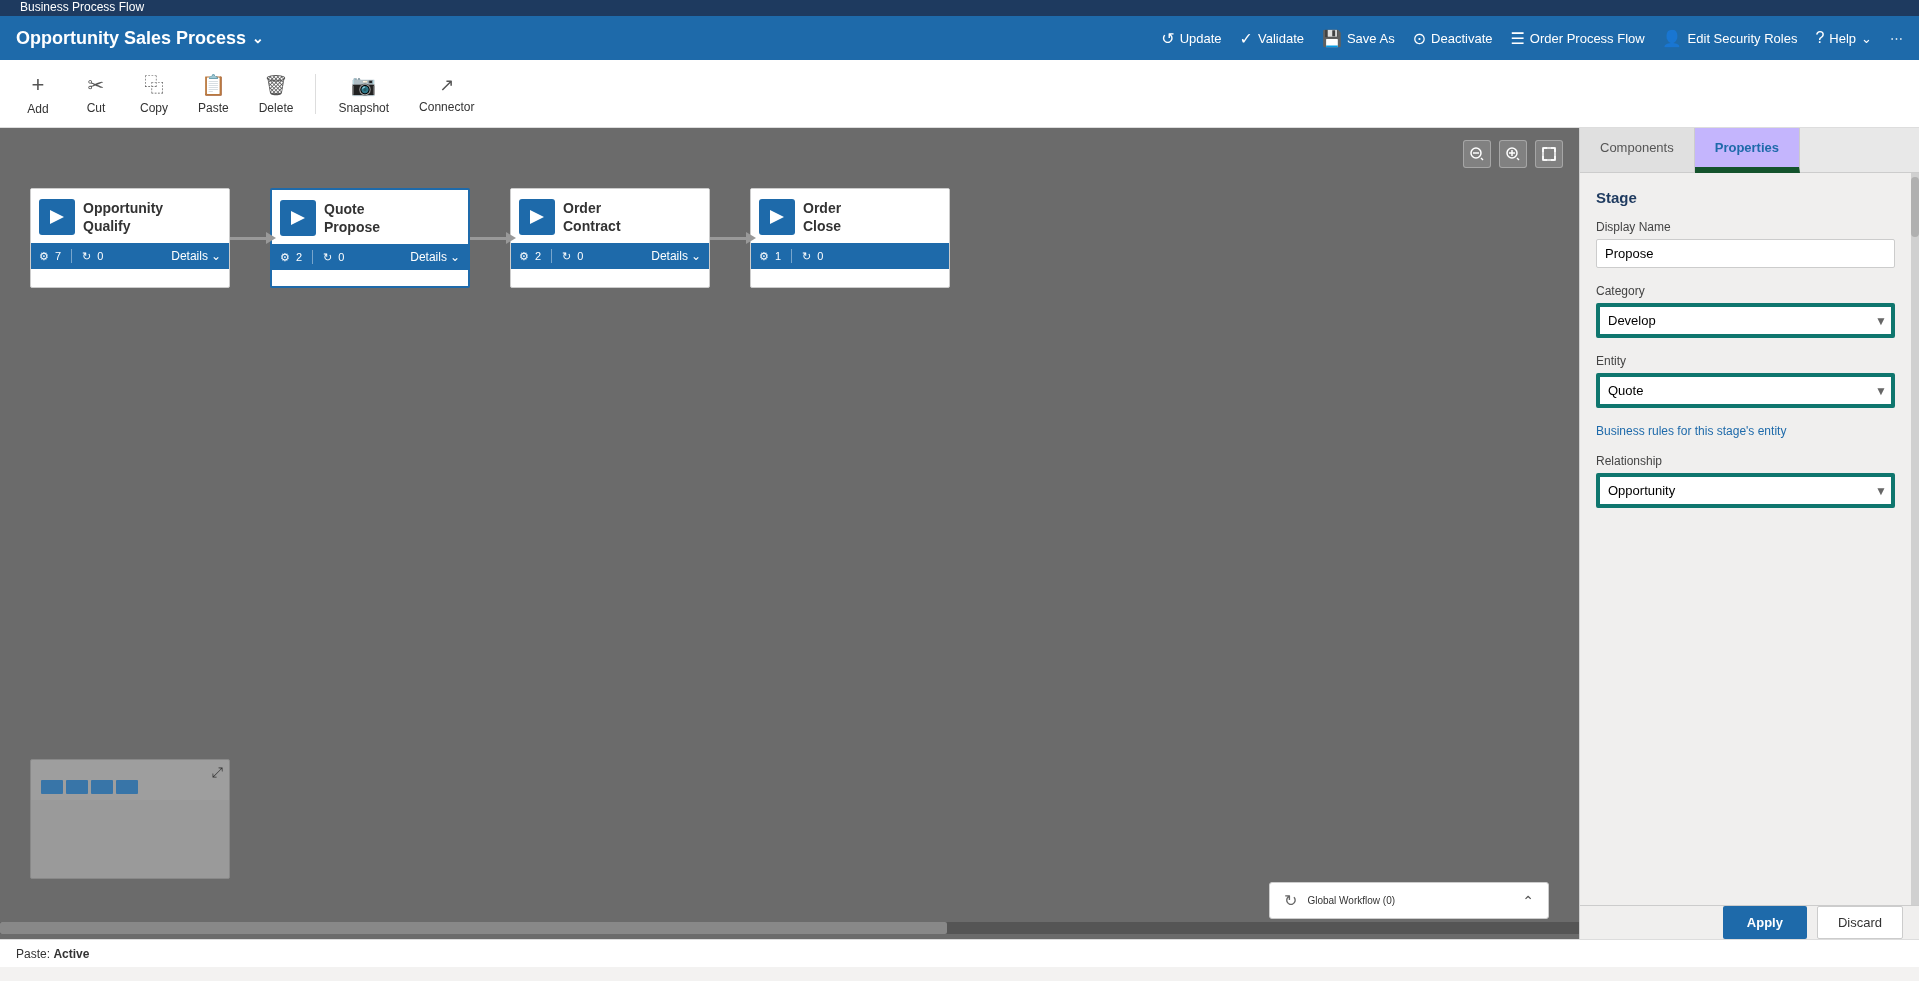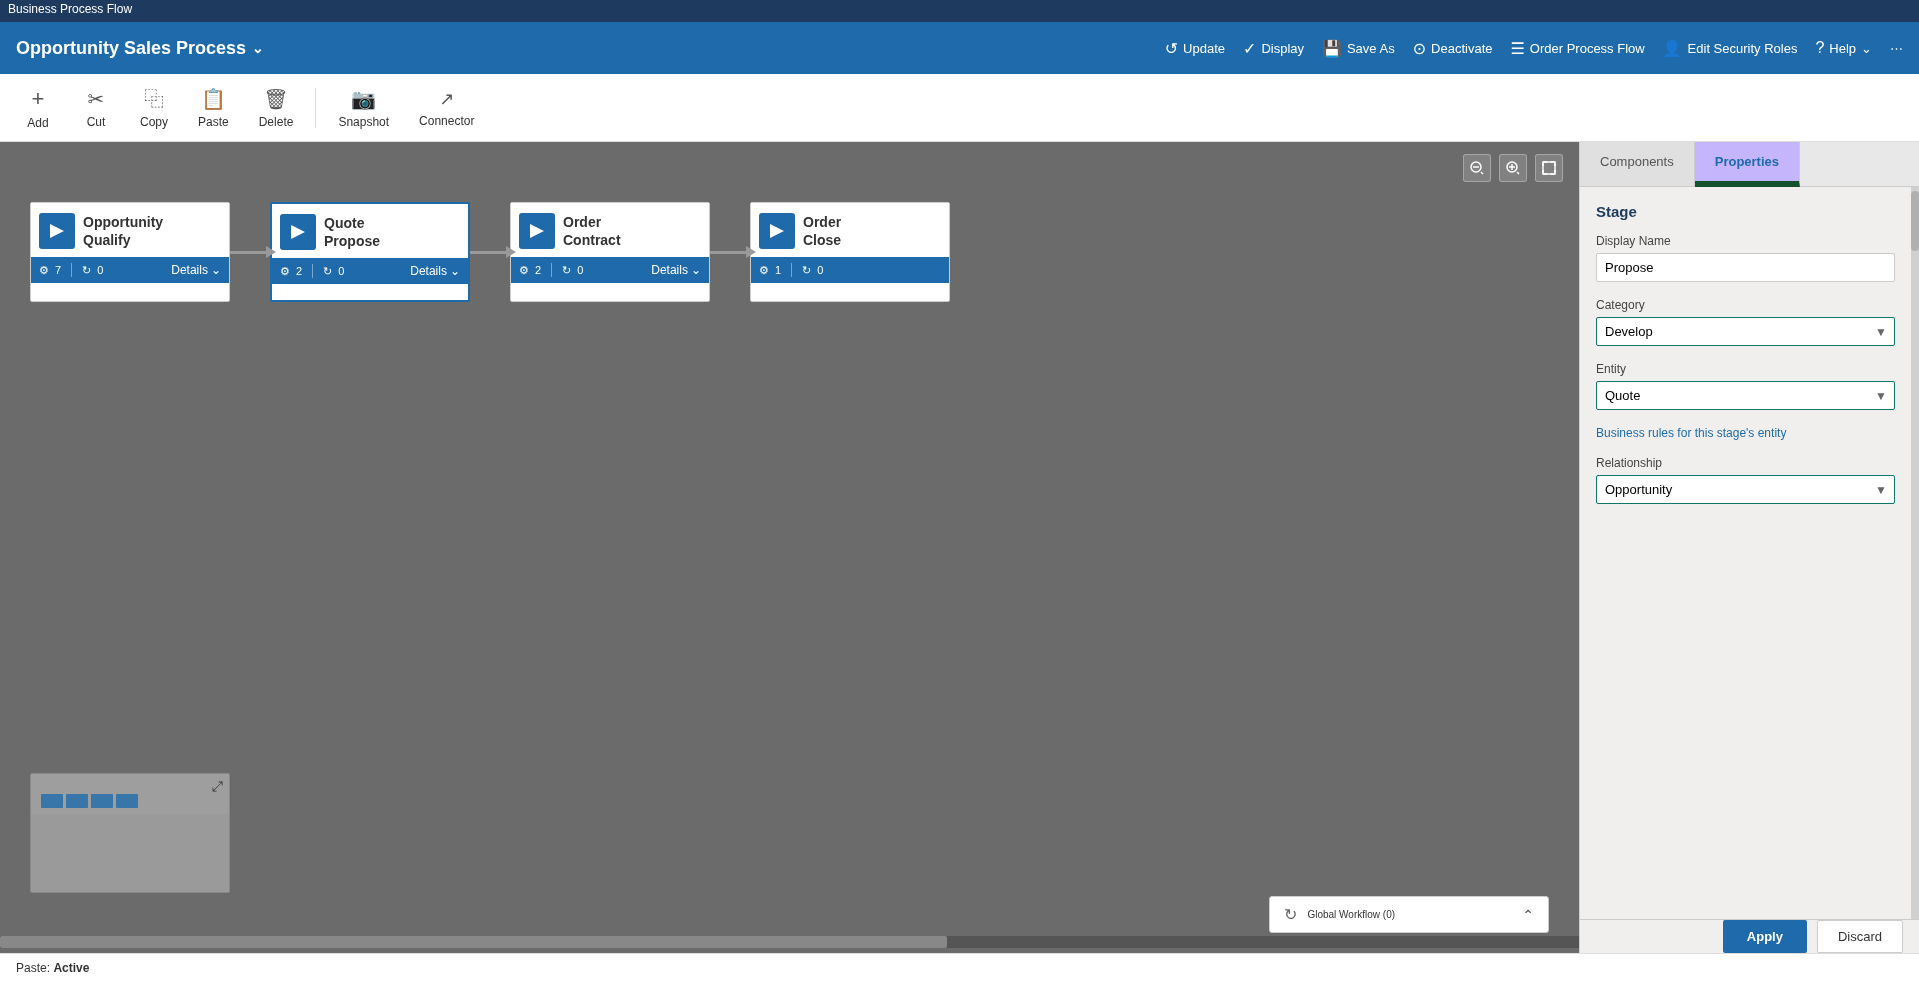--- a/index.html
+++ b/index.html
@@ -3,31 +3,31 @@
   <meta charset="utf-8">
   <style>
     * { box-sizing: border-box; margin: 0; padding: 0; }
     body { font-family: 'Segoe UI', Arial, sans-serif; font-size: 13px; background: #f3f2f1; overflow: hidden; }
 
     
     #title-bar {
       background: #1e3a5f;
       color: #fff;
       font-size: 12px;
-      padding: 2px 8px;
-      height: 22px;
-      display: flex;
-      align-items: flex-start;
+      padding: 2px 20px;
+      height: 16px;
+      display: flex;
+      align-items: flex-end;
     }
 
     
     #header {
       background: #1e6aaa;
       color: #fff;
-      height: 52px;
+      height: 44px;
       display: flex;
       align-items: center;
       padding: 0 16px;
       justify-content: space-between;
     }
     #header-left {
       display: flex;
       align-items: center;
       gap: 6px;
       font-size: 18px;
@@ -345,21 +345,21 @@
       font-size: 13px;
       border-radius: 2px;
       background: #fff;
       outline: none;
     }
     .field-select-wrap {
       position: relative;
     }
     .field-select {
       width: 100%;
-      border: 1px solid #0f766e;
+      border: 4px solid #0f766e;
       padding: 6px 8px;
       font-size: 13px;
       border-radius: 2px;
       background: #fff;
       appearance: none;
       outline: none;
       cursor: pointer;
     }
     .field-select-arrow {
       position: absolute;
@@ -454,21 +454,21 @@
     <span>Opportunity Sales Process</span>
     <span class="chevron">⌄</span>
   </div>
   <div id="header-right">
     <div class="header-action">
       <span class="header-icon">↺</span>
       <span>Update</span>
     </div>
     <div class="header-action">
       <span class="header-icon">✓</span>
-      <span>Display</span>
+      <span>Validate</span>
     </div>
     <div class="header-action">
       <span class="header-icon">💾</span>
       <span>Save As</span>
     </div>
     <div class="header-action">
       <span class="header-icon">⊙</span>
       <span>Deactivate</span>
     </div>
     <div class="header-action">

